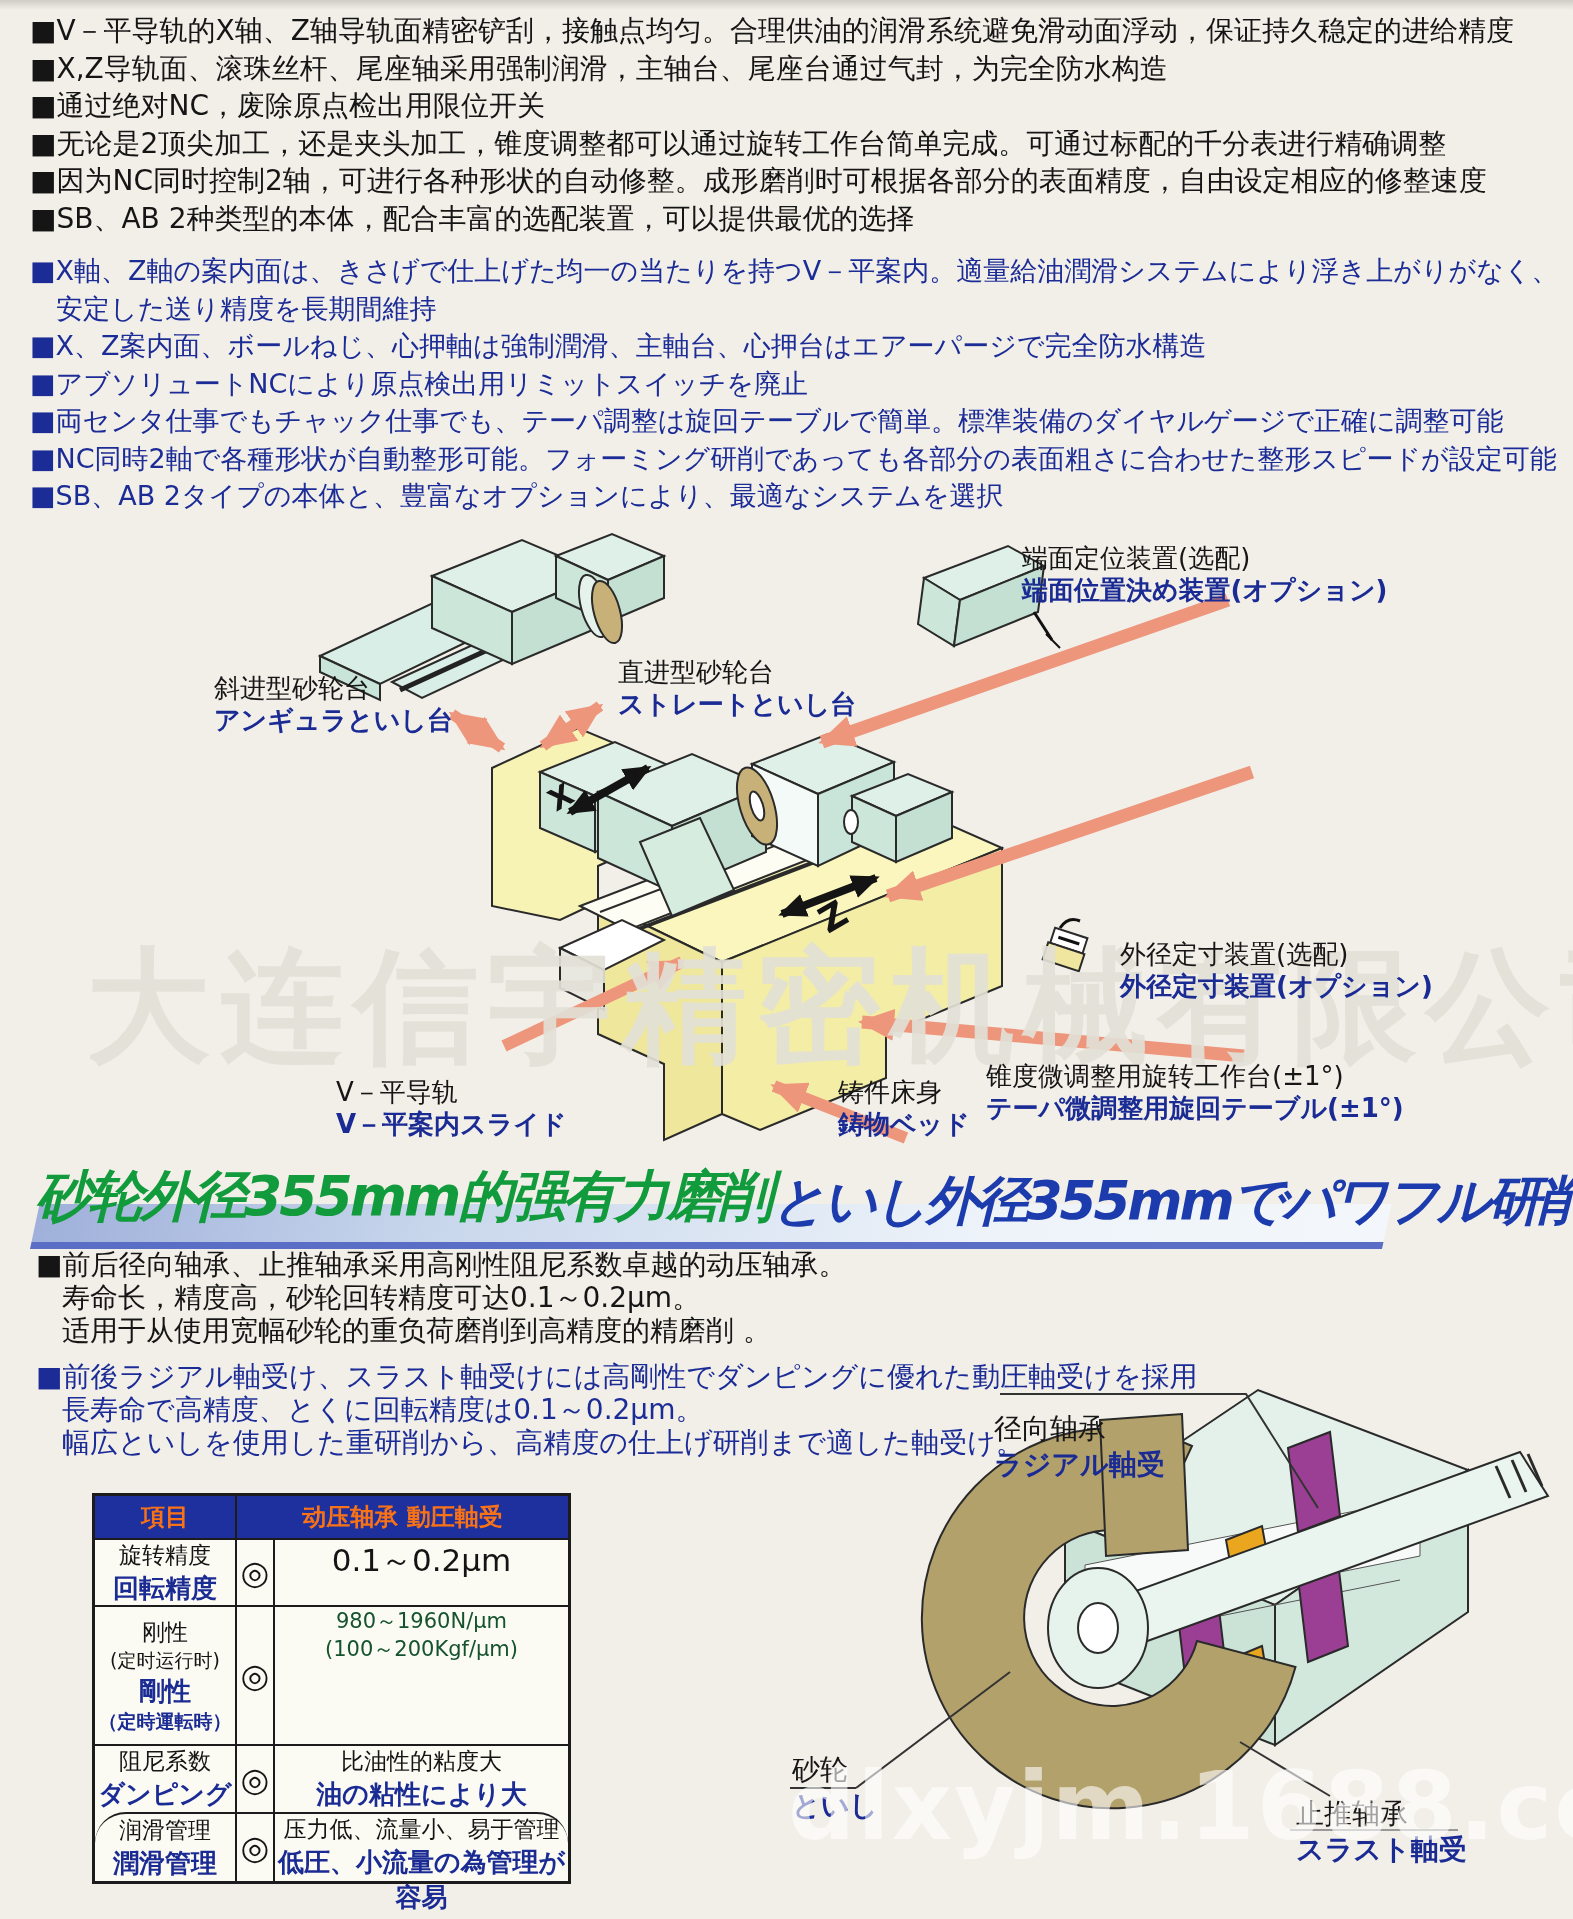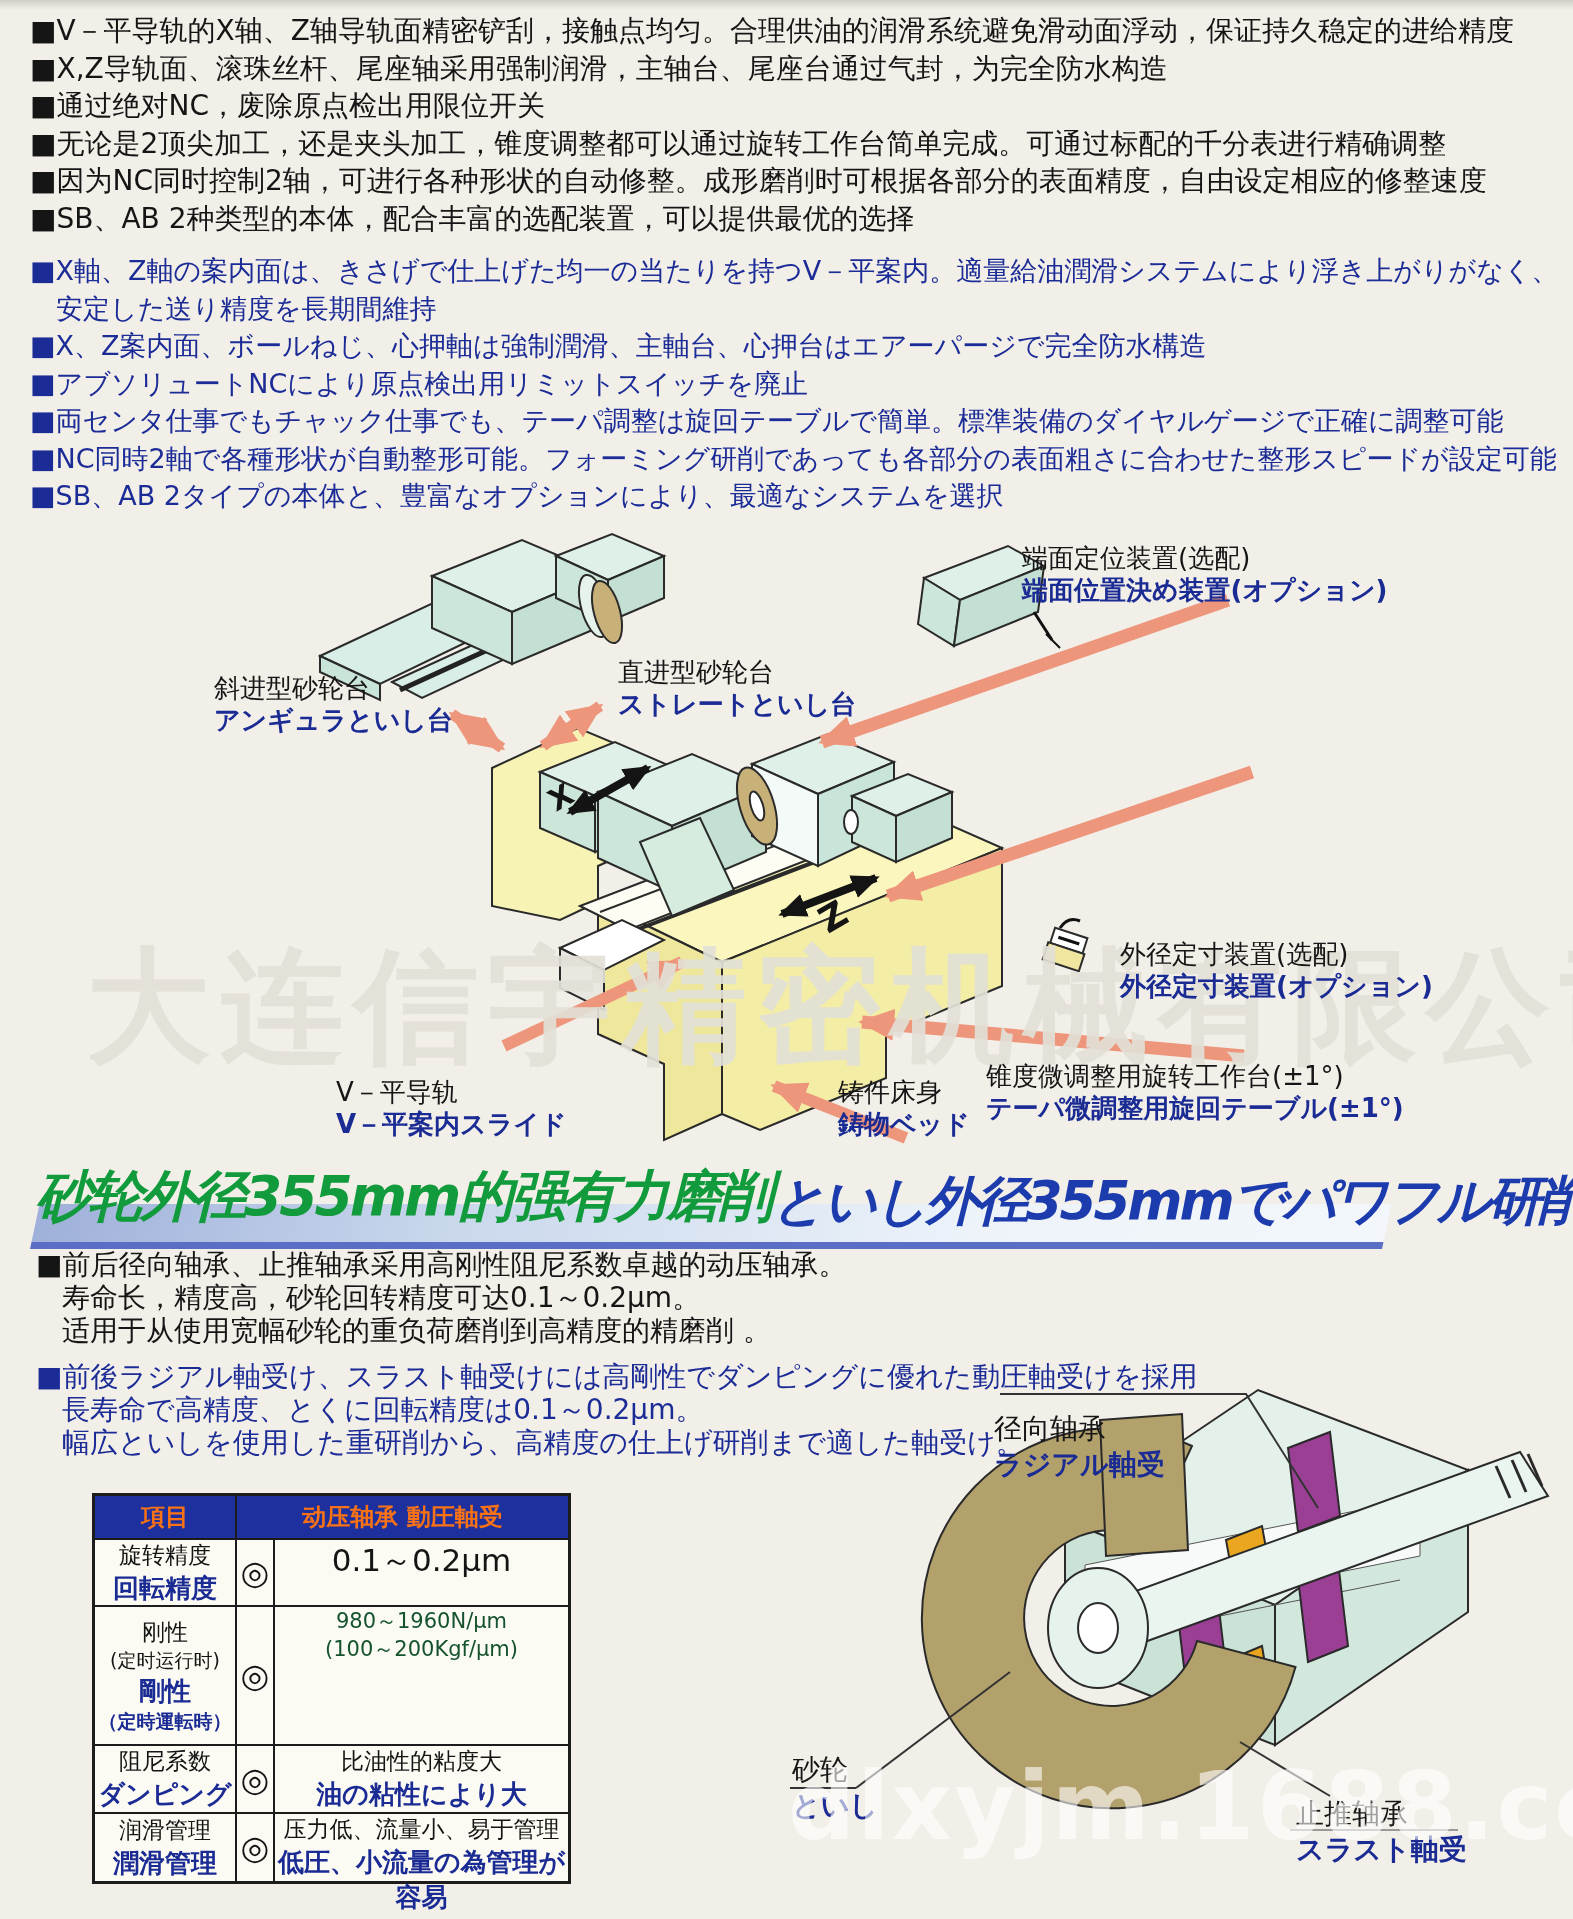--- a/index.html
+++ b/index.html
@@ -40,21 +40,21 @@
   .tr:first-child{border-top:none;}
   .th-row{height:42px;background:#1e2f9e;color:#f97316;font-weight:bold;}
   .th-item{width:140px;border-right:2px solid #1c1c1c;display:flex;align-items:center;
            justify-content:center;font-size:24px;}
   .th-val{flex:1;display:flex;align-items:center;justify-content:center;font-size:24px;}
   .c1{width:140px;border-right:2px solid #1c1c1c;display:flex;flex-direction:column;
       justify-content:center;align-items:center;text-align:center;}
   .c2{width:36px;border-right:2px solid #1c1c1c;display:flex;align-items:center;
       justify-content:center;font-size:33px;color:#141414;}
   .c3{flex:1;display:flex;flex-direction:column;justify-content:flex-start;align-items:center;text-align:center;}
-  .h65{height:65px;} .h137{height:137px;} .h66{height:66px;} .h67{height:67px;}
+  .h65{height:65px;} .h137{height:137px;} .h66{height:66px;} .h67{height:67px;border-radius:31px;}
   .tc-cn{font-size:23px;color:#141414;}
   .tc-jp{font-size:26px;color:#1b2b94;font-weight:bold;}
   .tsm{font-size:19px;}
   .tv-big{font-size:31px;color:#141414;}
   .tv-med{font-size:21px;color:#14532d;}
   svg{position:absolute;left:0;top:0;z-index:2;}
 </style>
 </head>
 <body>
 

